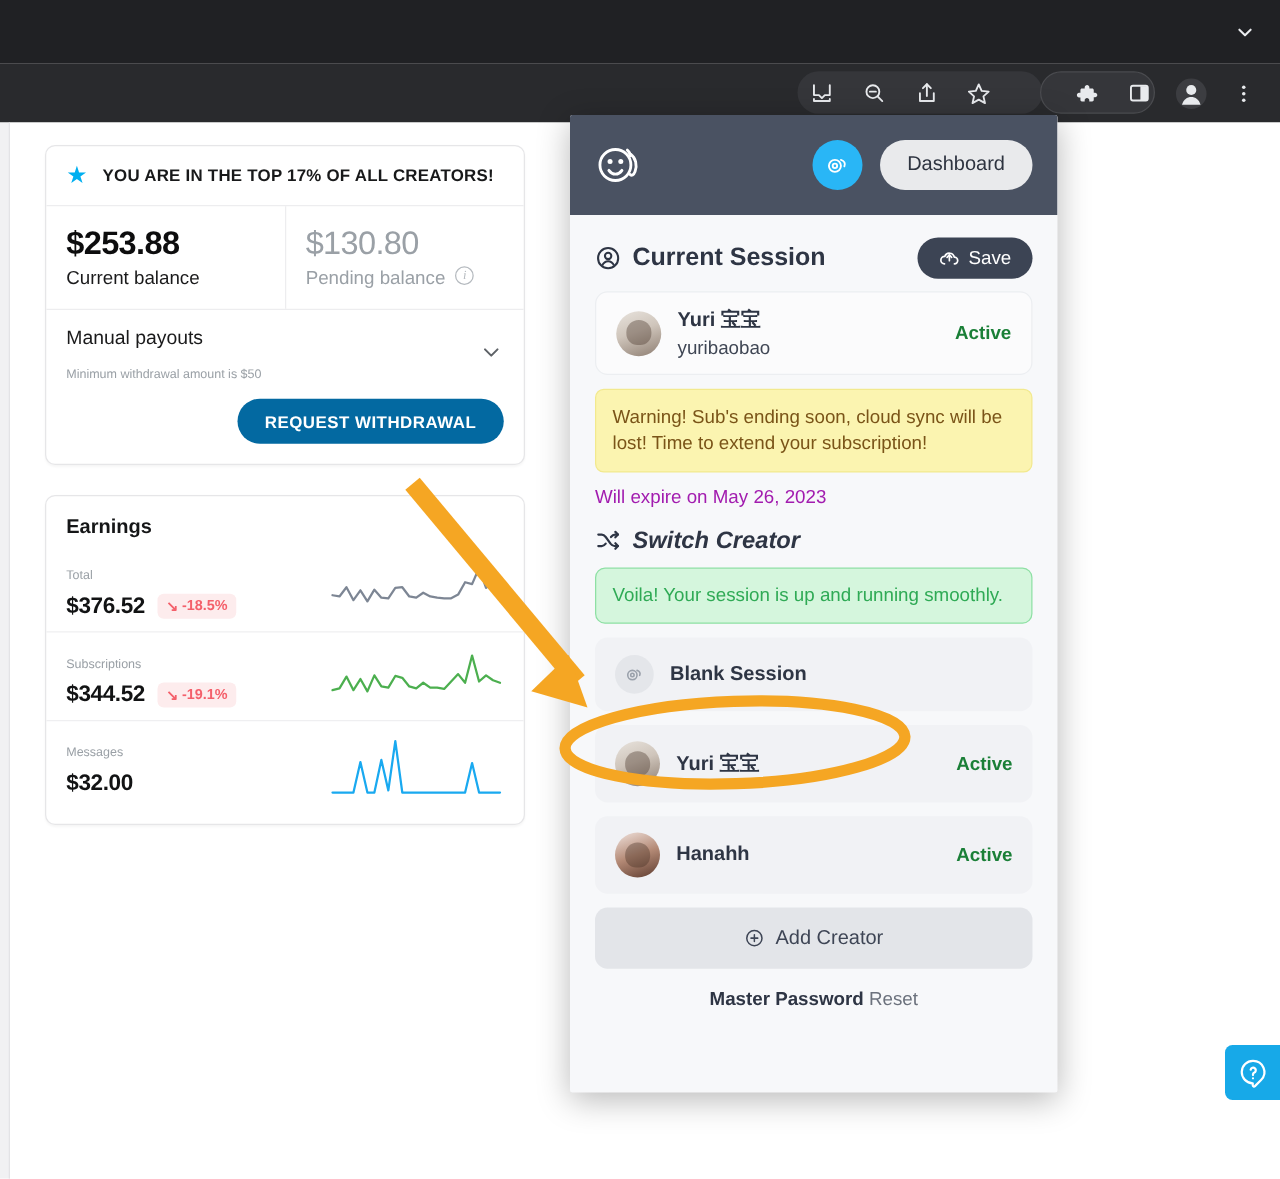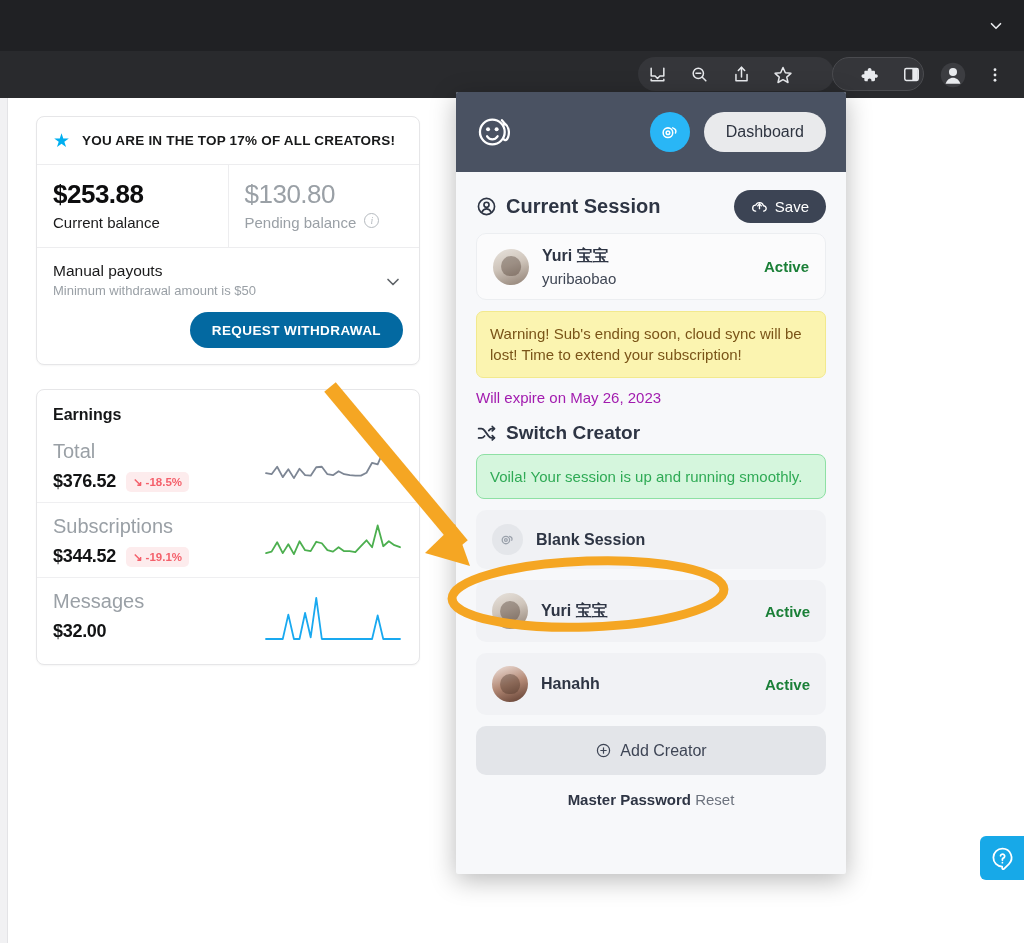--- a/index.html
+++ b/index.html
@@ -89,41 +89,41 @@
   .bal-label { margin-top:4px; font-size:15px; color:#1a1a1b; }
   .bal-label.muted { color:#9aa0a6; }
   .bal-label-row { display:flex; align-items:center; gap:8px; }
   .info-circle {
     width:15px; height:15px; border:1.3px solid #b5babf; border-radius:50%;
     display:inline-flex; align-items:center; justify-content:center;
     font-size:10px; color:#b5babf; font-style:italic; font-family:"Liberation Serif", serif;
   }
   .payouts { padding:14px 16px 14px 16px; position:relative; }
   .payouts-title { font-size:15.5px; color:#1a1a1b; }
-  .payouts-sub { margin-top:3px; font-size:13px; color:#9aa0a6; }
+  .payouts-sub { margin-top:14px; font-size:10px; color:#9aa0a6; }
   .chevron-btn {
     position:absolute; right:16px; top:24px; color:#5f6368;
   }
   .withdraw-row { padding:0 16px 16px 16px; display:flex; justify-content:flex-end; }
   .withdraw-btn {
     background:#0369a1; color:#ffffff; border:none; border-radius:20px;
     padding:0 22px; height:36px; font-size:13.5px; font-weight:600;
     letter-spacing:0.4px; cursor:pointer;
     display:flex; align-items:center;
   }
 
   .earnings-card { margin-top:24px; padding:16px 0 12px 0; }
   .earnings-title { font-size:16px; font-weight:700; color:#151617; padding:0 16px 4px 16px; }
   .earn-row {
     display:flex; align-items:flex-end; justify-content:space-between;
     padding:12px 16px 10px 16px; position:relative;
   }
   .earn-row + .earn-row { border-top:1px solid #efeff1; }
   .earn-left {}
-  .earn-cat { font-size:20px; color:#9aa0a6; margin-bottom:8px; }
+  .earn-cat { font-size:10px; color:#9aa0a6; margin-bottom:8px; }
   .earn-val-row { display:flex; align-items:center; gap:10px; }
   .earn-val { font-size:18px; font-weight:700; color:#121314; letter-spacing:-0.3px; }
   .earn-delta {
     background:#fdeced; color:#f4606b; font-size:11.5px; font-weight:600;
     border-radius:5px; padding:3px 7px; display:flex; align-items:center; gap:3px;
   }
   .spark { width:140px; height:48px; }
 
   
   .popup {
@@ -187,23 +187,23 @@
   .status-active { font-size:15px; font-weight:700; color:#1a7f37; }
 
   .warn-box {
     margin-top:11px;
     background:#fbf4b0; border:1px solid #f2e98e; border-radius:7px;
     padding:11px 13px; color:#7a5418; font-size:15px; line-height:1.42;
   }
   .expire-line { margin-top:11px; font-size:15px; color:#a21caf; }
 
   .switch-head {
-    display:flex; align-items:flex-end; gap:9px;
+    display:flex; align-items:center; gap:9px;
     padding:16px 0 10px 0;
-    font-size:19px; font-weight:700; color:#2e3544;
+    font-size:19px; font-weight:700; color:#2e3544;font-style:italic;
   }
   .ok-box {
     background:#d5f6dd; border:1px solid #8ee0a4; border-radius:8px;
     padding:11px 13px; color:#2faa55; font-size:15px; line-height:1.45;
   }
 
   .creator-row {
     margin-top:11px;
     background:#f1f2f5; border-radius:10px;
     display:flex; align-items:center; gap:13px;

